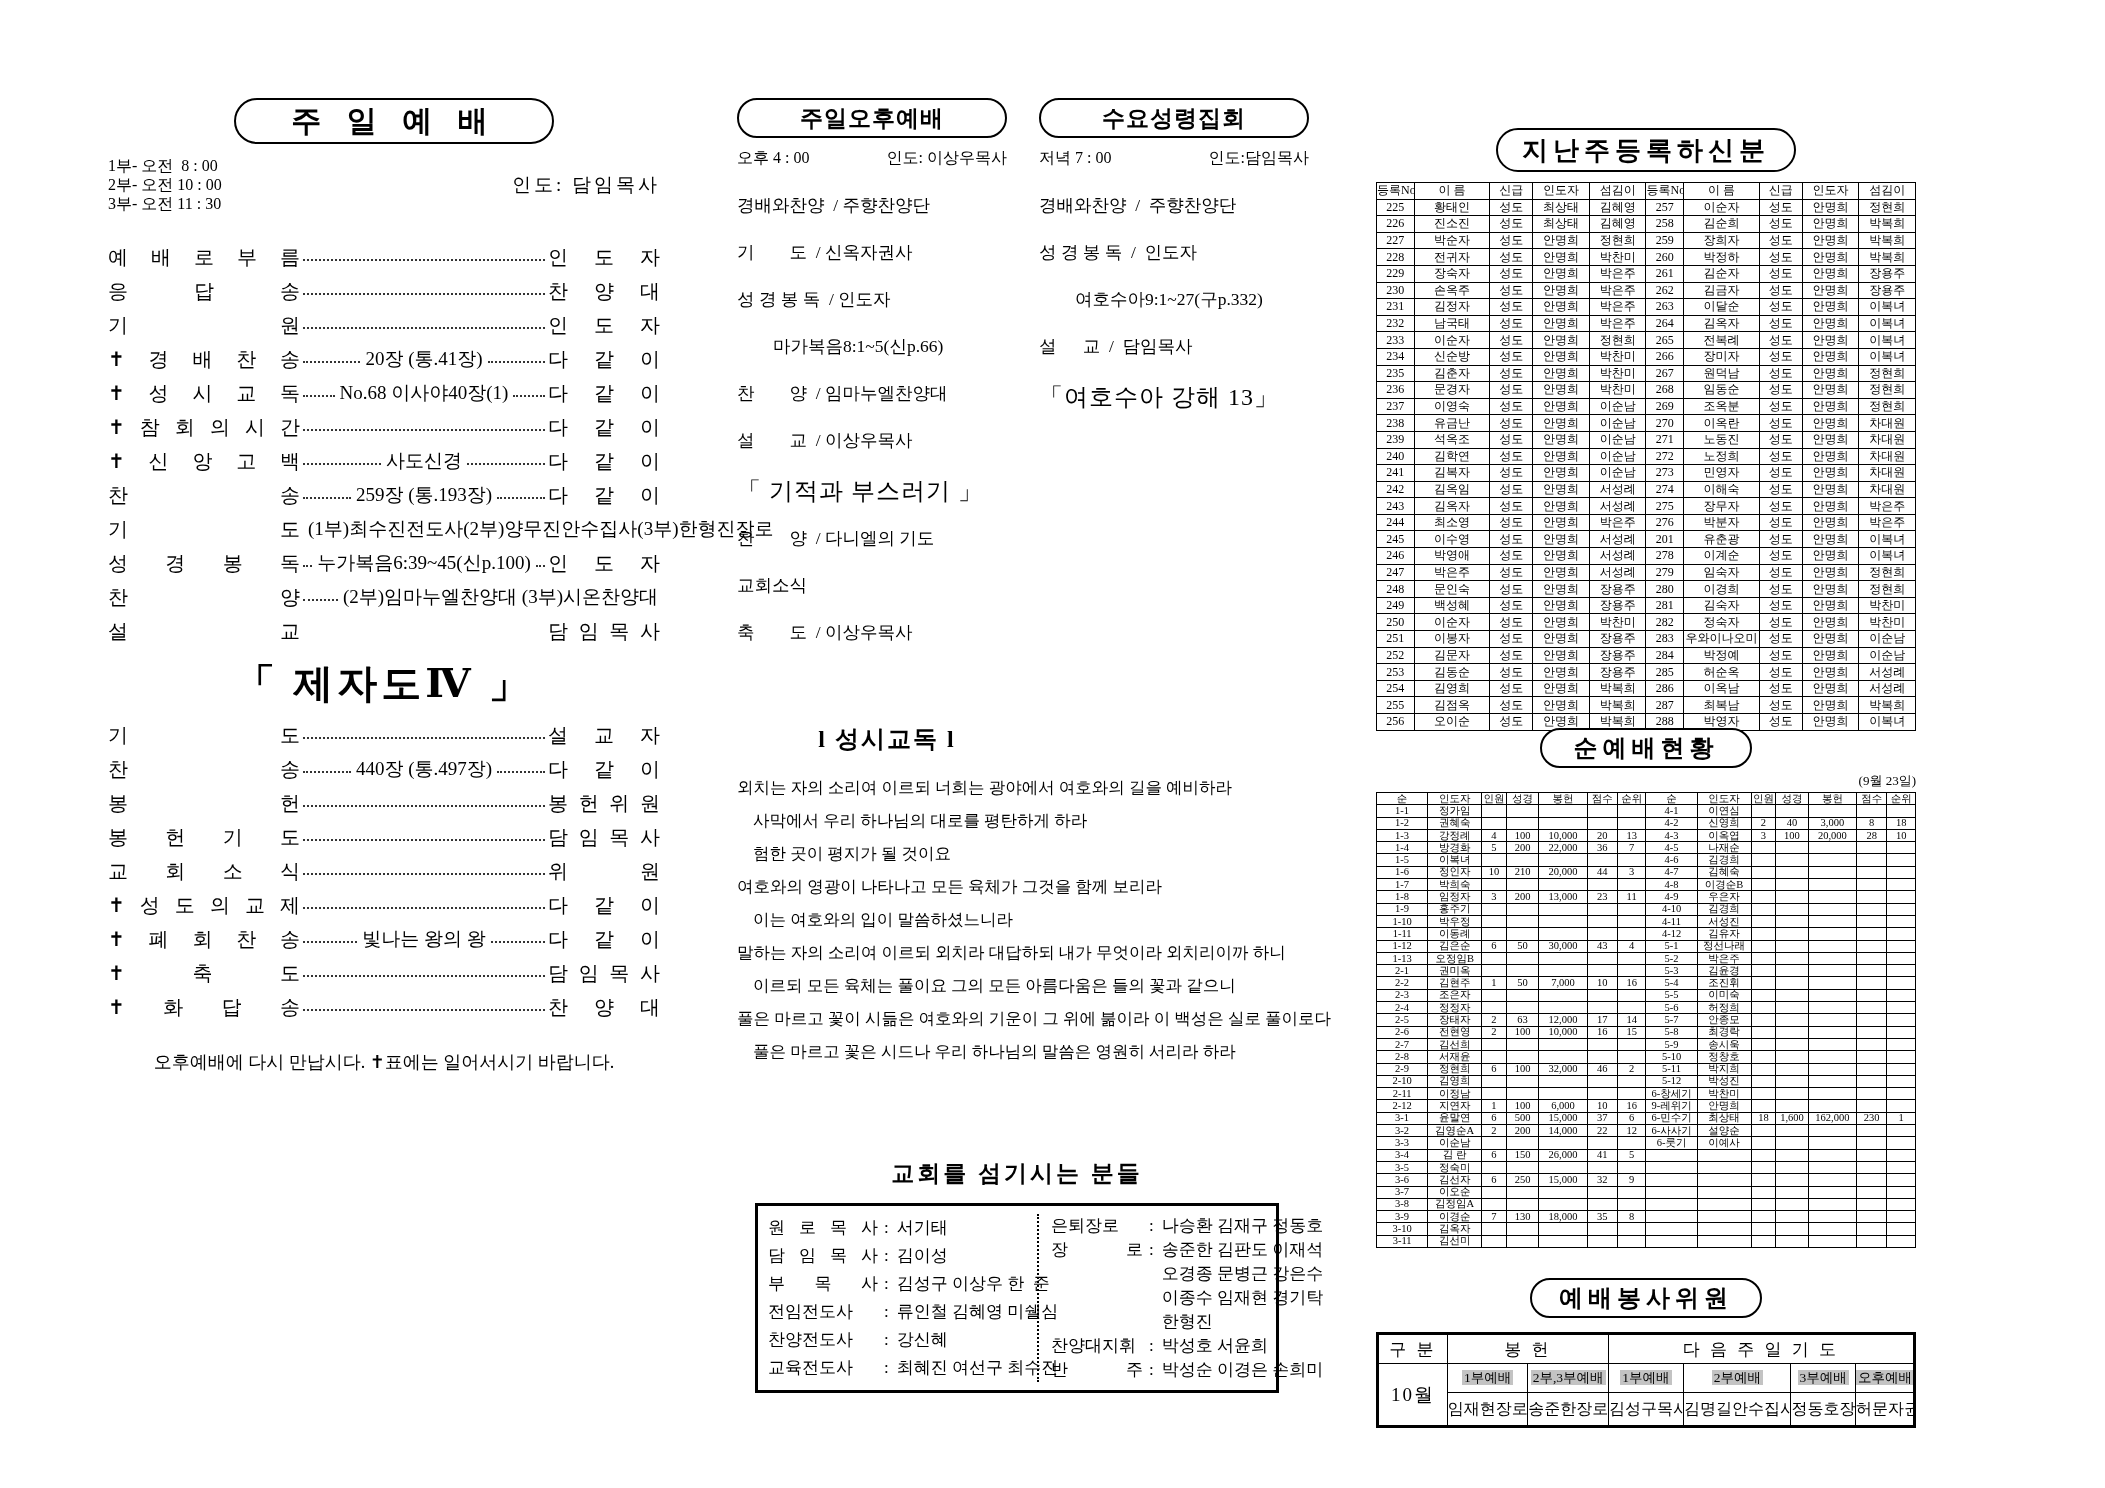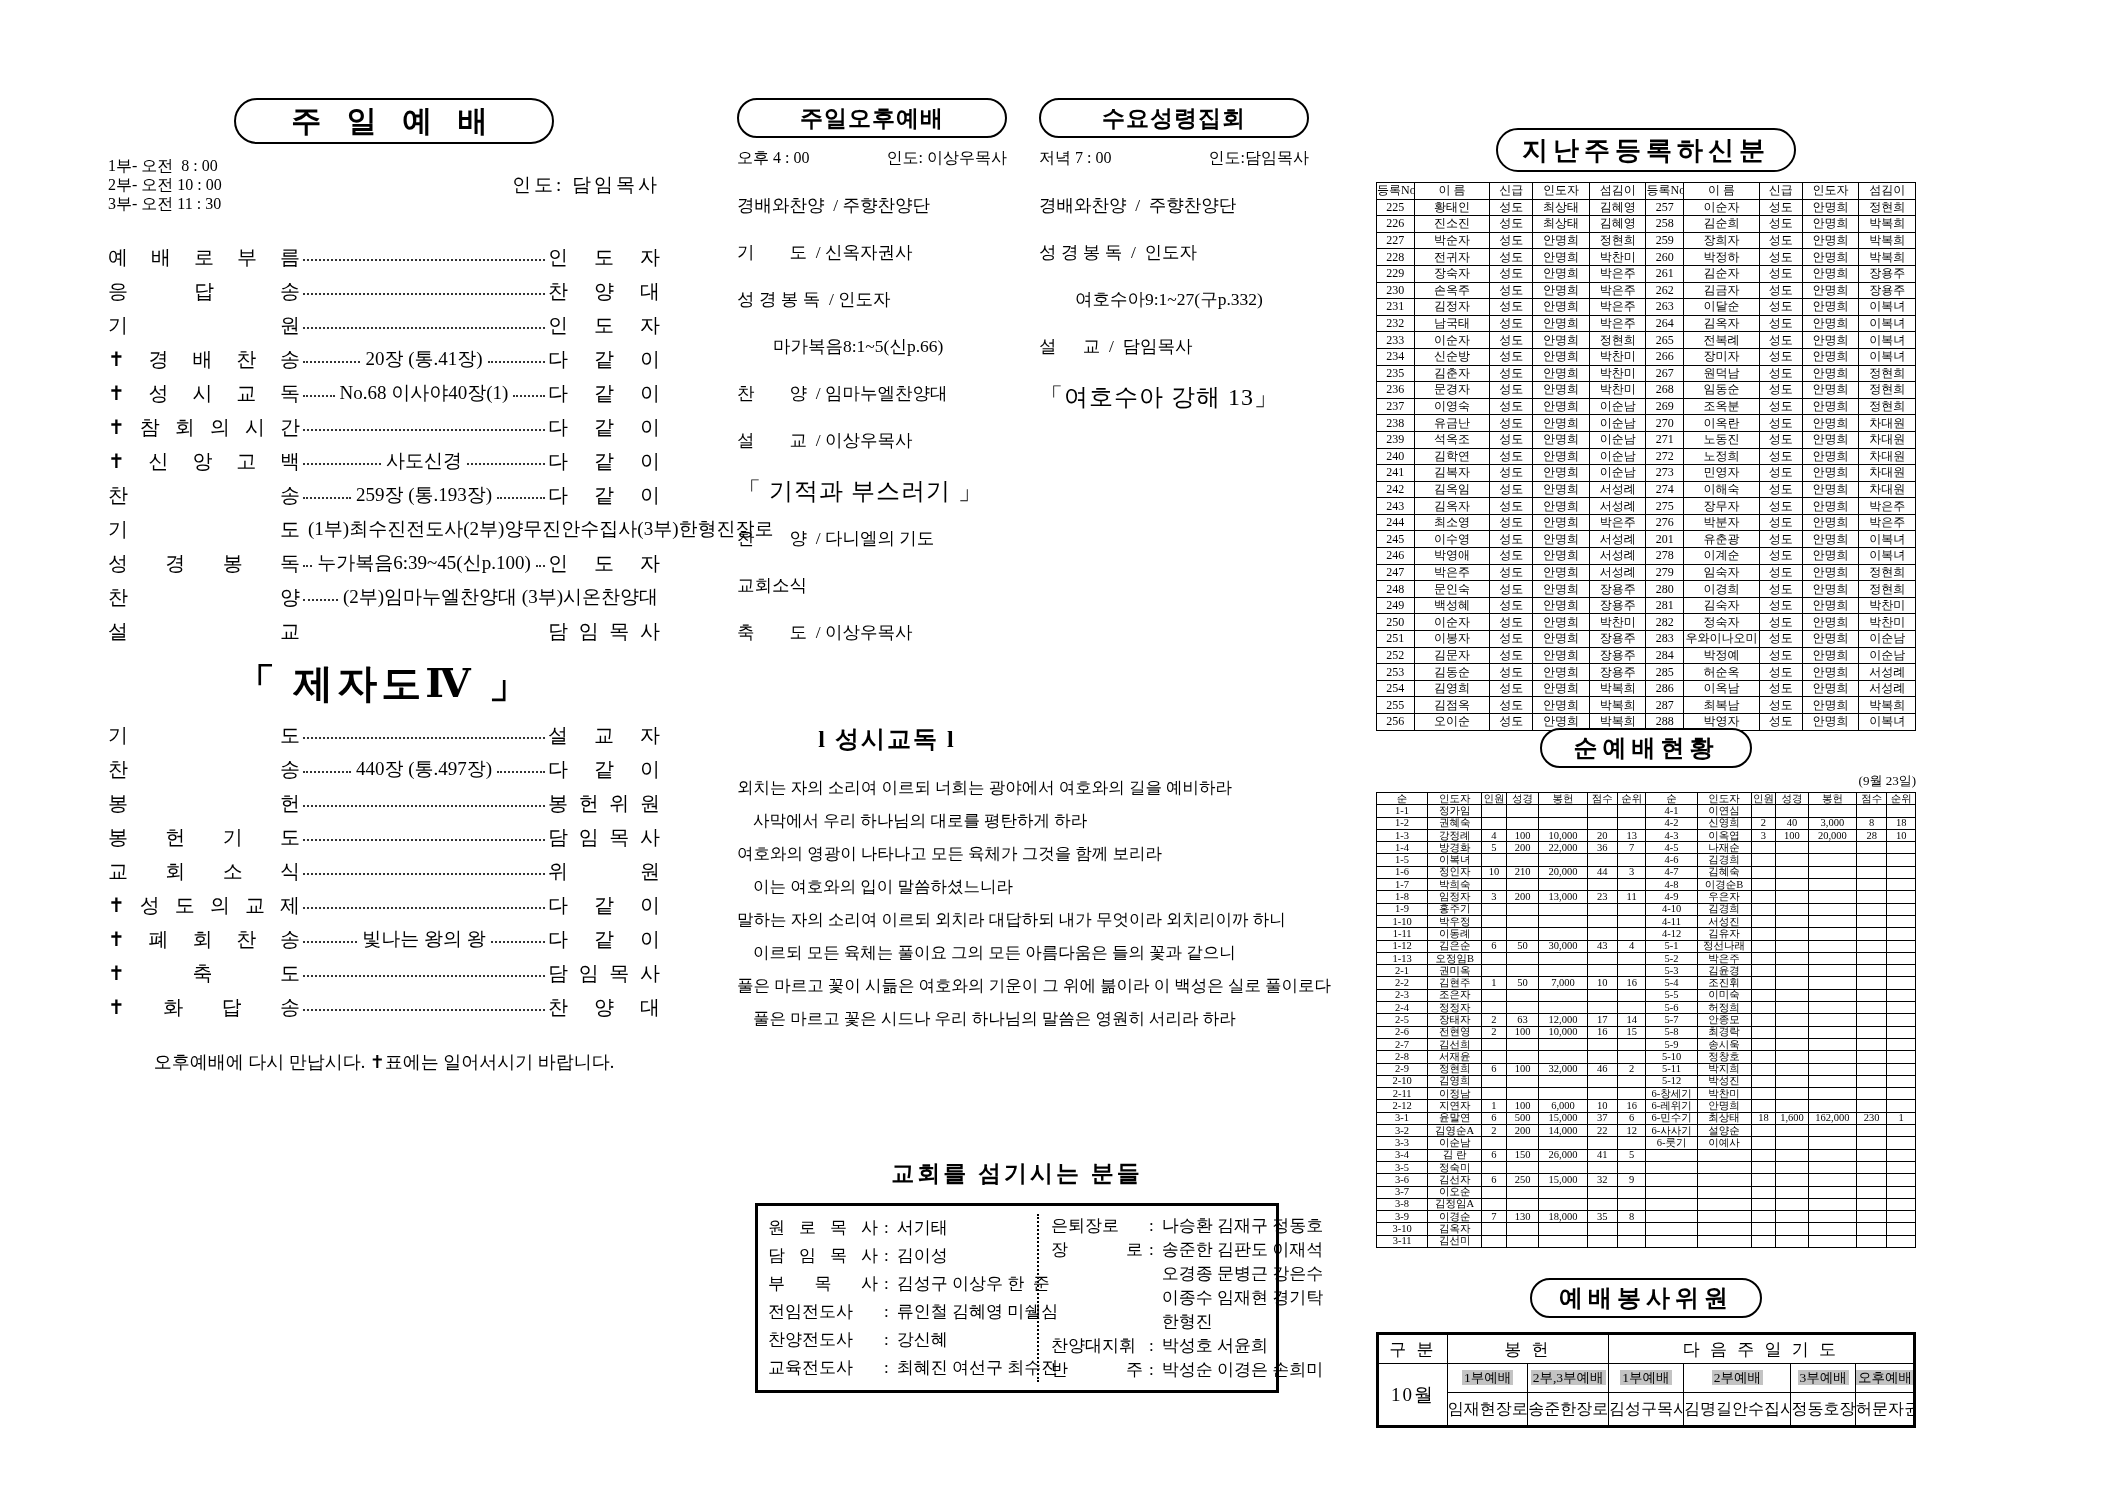--- a/index.html
+++ b/index.html
@@ -256,20 +256,21 @@
           <div class="m-line m-big">「여호수아 강해 13」</div>
         </div>
     </div>
   </div>
 
   <div class="reading">
     <div class="reading-title">l 성시교독 l</div>
     <div class="reading-lines">
         <div class="r-line">외치는 자의 소리여 이르되 너희는 광야에서 여호와의 길을 예비하라</div>
         <div class="r-line r-indent">사막에서 우리 하나님의 대로를 평탄하게 하라</div>
+        <div class="r-line r-indent">험한 곳이 평지가 될 것이요</div>
         <div class="r-line">여호와의 영광이 나타나고 모든 육체가 그것을 함께 보리라</div>
         <div class="r-line r-indent">이는 여호와의 입이 말씀하셨느니라</div>
         <div class="r-line">말하는 자의 소리여 이르되 외치라 대답하되 내가 무엇이라 외치리이까 하니</div>
         <div class="r-line r-indent">이르되 모든 육체는 풀이요 그의 모든 아름다움은 들의 꽃과 같으니</div>
         <div class="r-line">풀은 마르고 꽃이 시듦은 여호와의 기운이 그 위에 붊이라 이 백성은 실로 풀이로다</div>
         <div class="r-line r-indent">풀은 마르고 꽃은 시드나 우리 하나님의 말씀은 영원히 서리라 하라</div>
       </div>
   </div>
 
   <div class="servants">
@@ -1189,21 +1190,21 @@
             <td></td>
           </tr>
           <tr>
             <td>2-12</td>
             <td>지연자</td>
             <td>1</td>
             <td>100</td>
             <td>6,000</td>
             <td>10</td>
             <td>16</td>
-            <td>6-레위기</td>
+            <td>9-레위기</td>
             <td>안명희</td>
             <td></td>
             <td></td>
             <td></td>
             <td></td>
             <td></td>
           </tr>
           <tr>
             <td>3-1</td>
             <td>윤말연</td>

